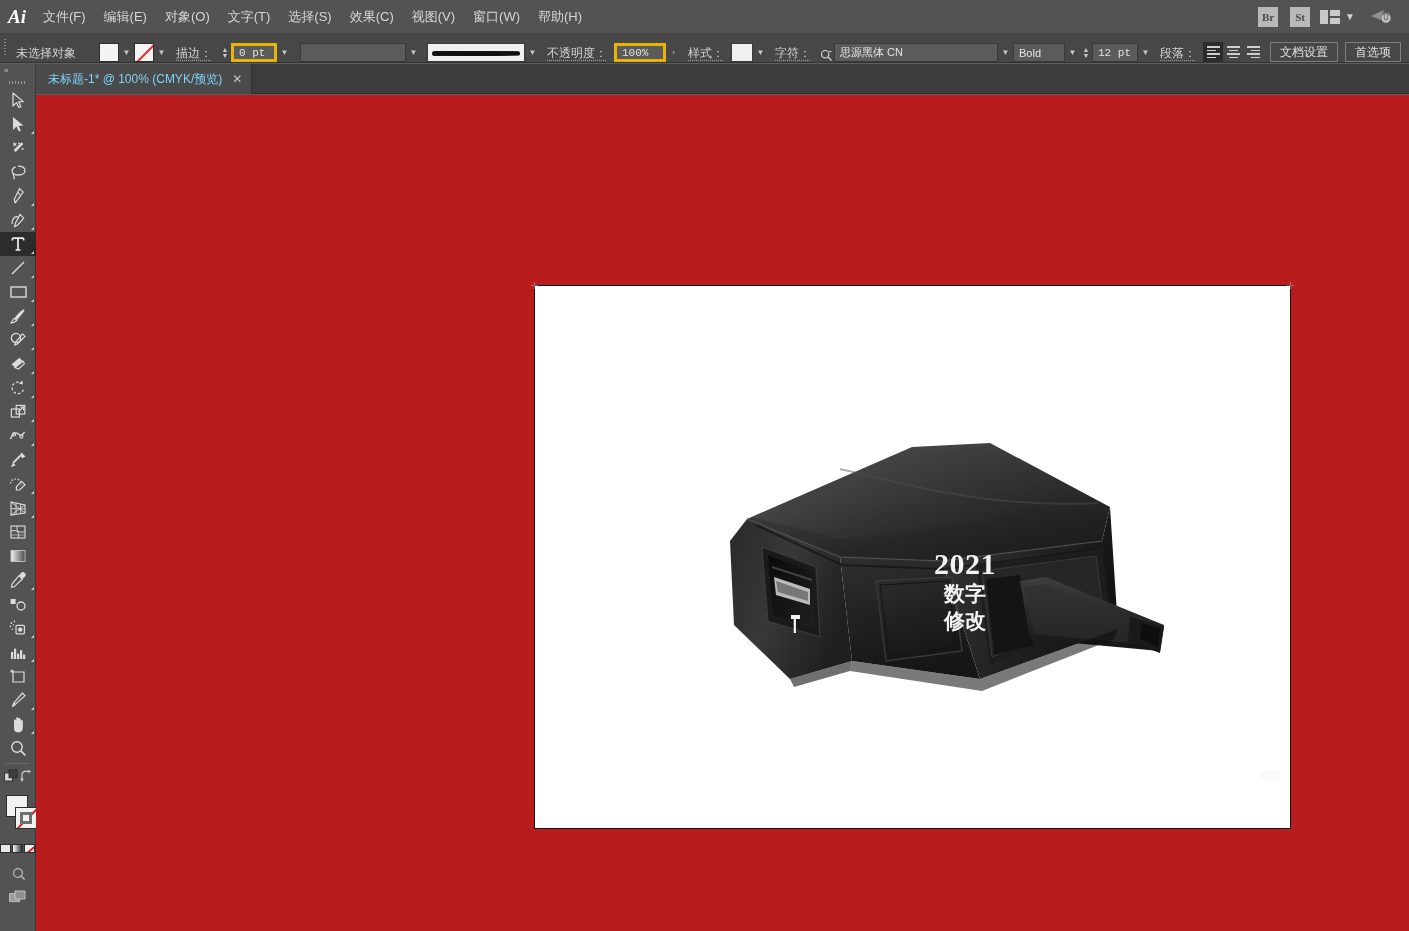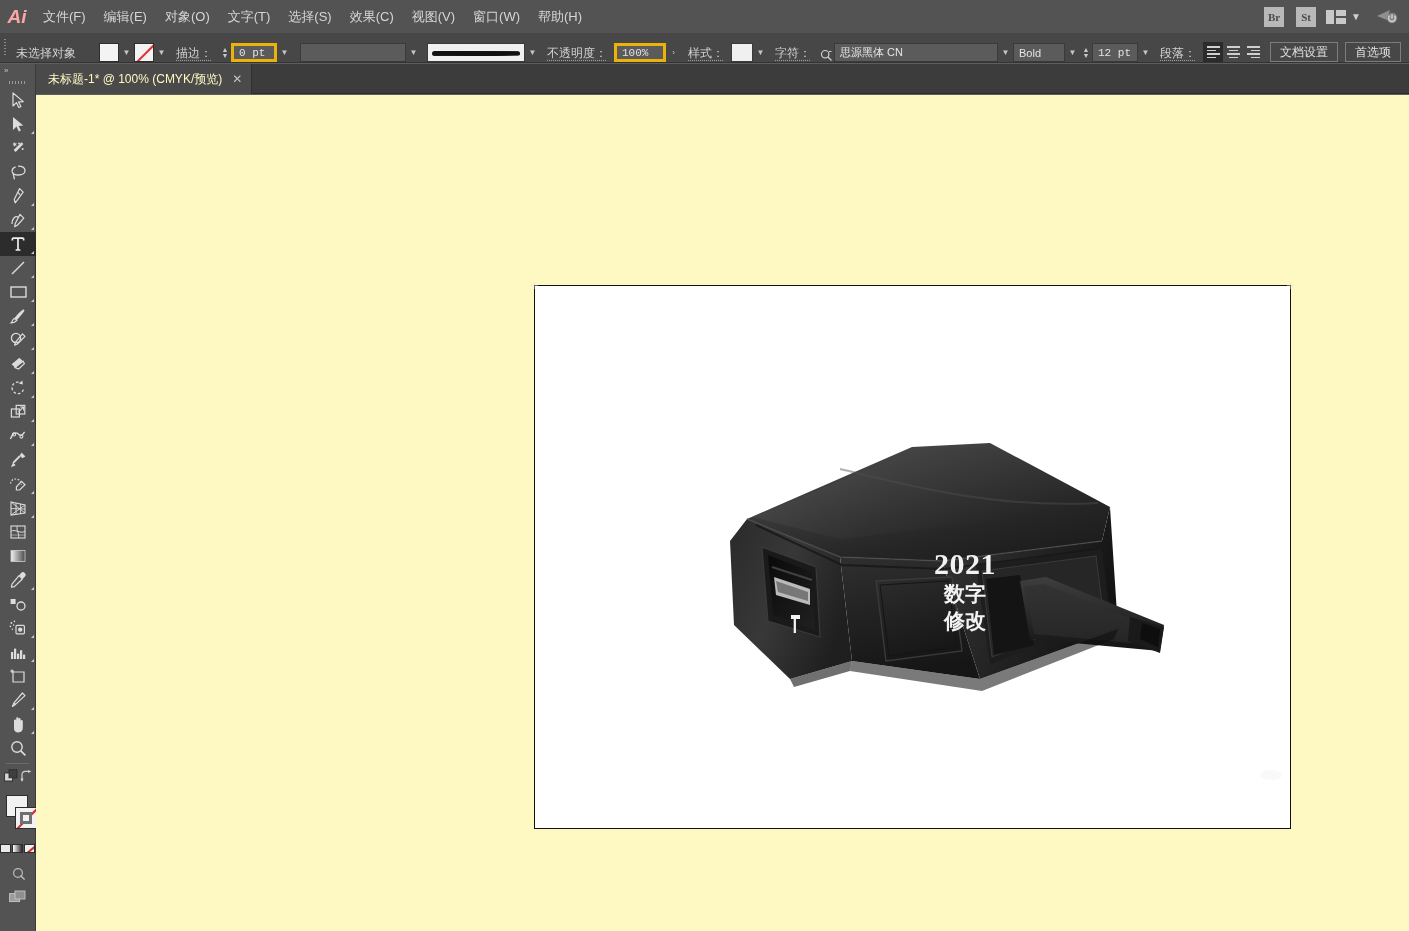--- a/index.html
+++ b/index.html
@@ -13,28 +13,28 @@
 
   
   .menubar {
     position: absolute; left: 0; top: 0; width: 1409px; height: 33px;
     background: #535353;
     display: flex; align-items: center;
   }
   .ai-logo {
     width: 34px; height: 33px;
     display: flex; align-items: center; justify-content: center;
-    color: #fca5a5; font-size: 19px; font-weight: bold;
-    font-family: Liberation Sans, sans-serif; font-style: italic;
+    color: #ffffff; font-size: 19px; font-weight: bold;
+    font-family: Liberation Serif, serif; font-style: italic;
   }
   .menu-item {
     padding: 0 9px; height: 33px; line-height: 33px;
     color: #d6d6d6; font-size: 13px; white-space: nowrap; cursor: default;
   }
-  .topright { margin-left: auto; display: flex; align-items: center; padding-right: 2px; }
+  .topright { margin-left: auto; display: flex; align-items: center; padding-right: 8px; }
   .sq-btn {
     width: 20px; height: 20px; margin: 0 6px;
     background: #b9b9b9; color: #4a4a4a;
     font-size: 11px; font-weight: bold;
     display: flex; align-items: center; justify-content: center;
     font-family: "Liberation Serif", serif;
   }
   .ws-switch { display: flex; align-items: center; margin: 0 4px; }
   .ws-icon { width: 20px; height: 14px; position: relative; }
   .ws-icon i { position: absolute; background: #c9c9c9; display: block; }
@@ -122,21 +122,21 @@
   
   .tabstrip {
     position: absolute; left: 36px; top: 64px; right: 0; height: 30px;
     background: #3c3c3c; border-bottom: 1px solid #2c2c2c;
   }
   .doctab {
     position: absolute; left: 0; top: 0; height: 30px;
     background: #4a4a4a; border-right: 1px solid #303030;
     display: flex; align-items: center; padding: 0 9px 0 12px; gap: 10px;
   }
-  .doctab-label { color: #fef9c3; font-size: 12px; white-space: nowrap; }
+  .doctab-label { color: #7dd3fc; font-size: 12px; white-space: nowrap; }
   .doctab-close { color: #c4c4c4; font-size: 12px; line-height: 1; }
 
   
   .toolbar {
     position: absolute; left: 0; top: 64px; width: 36px; height: 867px;
     background: #535353; border-right: 1px solid #3a3a3a;
   }
   .tb-collapse {
     height: 13px; display: flex; align-items: center; justify-content: flex-start;
     padding-left: 4px; color: #c4c4c4; font-size: 8px; letter-spacing: -1px;
@@ -203,21 +203,21 @@
     border-left: 5px solid #c6c6c6;
   }
   .fly-tearoff {
     position: absolute; left: 0; top: 0; width: 9px; height: 100%;
     border-right: 1px solid #5b5b5b;
   }
 
   
   .canvas {
     position: absolute; left: 36px; top: 95px; right: 0; bottom: 0;
-    background: #fef9c3; overflow: hidden;
+    background: #b91c1c; overflow: hidden;
   }
   .artboard {
     position: absolute; left: 498px; top: 190px; width: 757px; height: 544px;
     background: #ffffff; border: 1px solid #111;
   }
   .ab-mark { position: absolute; width: 7px; height: 7px; opacity: .45; }
   .ab-mark::before, .ab-mark::after {
     content: ""; position: absolute; background: #cfcfcf;
   }
   .ab-mark::before { left: 3px; top: 0; width: 1px; height: 7px; }

